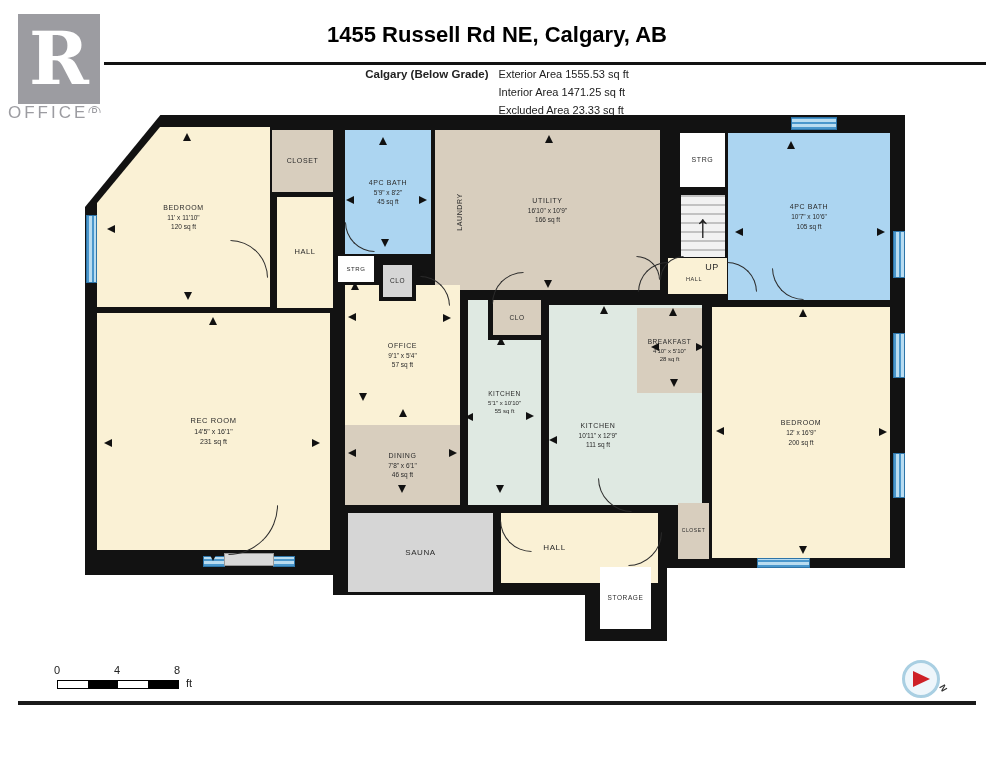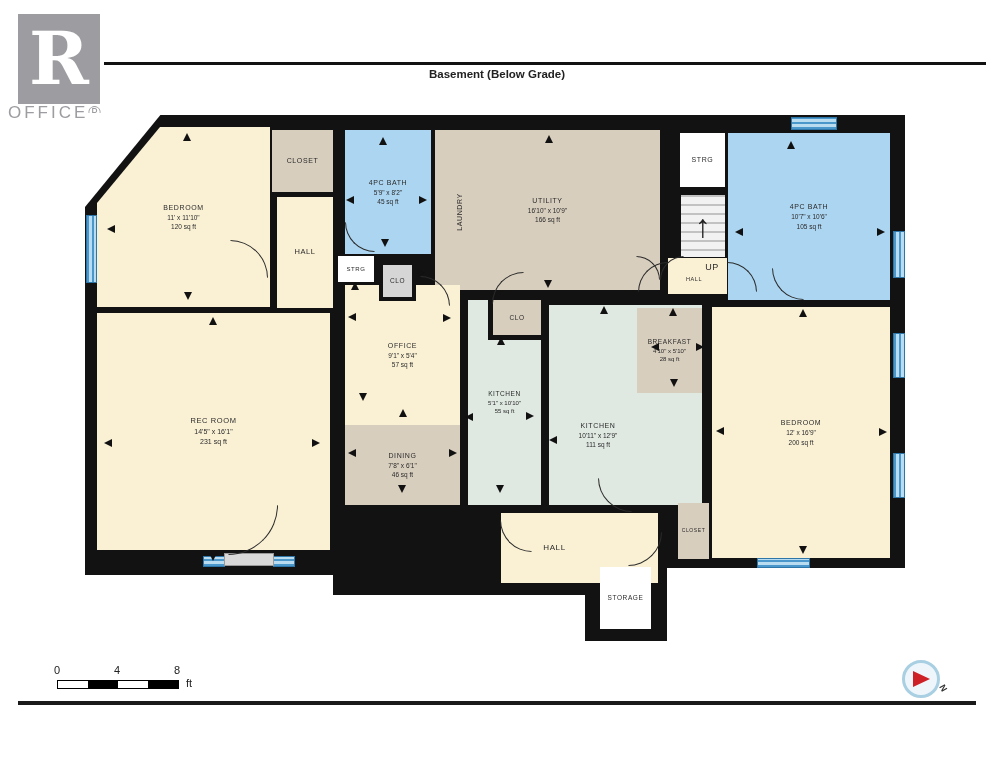--- a/index.html
+++ b/index.html
@@ -50,24 +50,30 @@
 </style>
 </head>
 <body>
 
 <div class="canvas">
   <div class="logo-box">
     <span>R</span>
   </div>
   <div class="logo-text">OFFICE®</div>
 
+  <div class="title">1455 Russell Rd NE, Calgary, AB</div>
   <div class="title-rule"></div>
 
   <div class="subtitle">
-    <div class="floor-label">Basement (Below Grade)</div>
+    <div class="floor-label">Calgary (Below Grade)</div>
+    <div class="areas">
+      <div>Exterior Area 1555.53 sq ft</div>
+      <div>Interior Area 1471.25 sq ft</div>
+      <div>Excluded Area 23.33 sq ft</div>
+    </div>
   </div>
 
   <div id="plan">
       <div class="abs" style="left: 85px; top: 115px; width: 820px; height: 453px; background: rgb(18, 18, 18);"></div>
       <div class="abs" style="left: 85px; top: 550px; width: 258px; height: 25px; background: rgb(18, 18, 18);"></div>
       <div class="abs" style="left: 333px; top: 505px; width: 333px; height: 90px; background: rgb(18, 18, 18);"></div>
       <div class="abs" style="left: 585px; top: 555px; width: 82px; height: 86px; background: rgb(18, 18, 18);"></div>
       <div class="abs" style="left: 845px; top: 205px; width: 45px; height: 11px; background: rgb(18, 18, 18);"></div>
       <div class="abs" style="left: 843px; top: 270px; width: 47px; height: 31px; background: rgb(18, 18, 18);"></div>
       <div class="abs" style="left: 85px; top: 113px; width: 77px; height: 94px; background: rgb(255, 255, 255); clip-path: polygon(0px 0px, 100% 0px, 0px 100%);"></div>
@@ -128,20 +134,23 @@
       </div>
       <div class="abs room" style="left: 637px; top: 308px; width: 65px; height: 85px; background: rgb(216, 206, 190);">
         <div style="font-size: 6.5px; letter-spacing: 0.6px;">BREAKFAST</div>
         <div style="font-size: 6px;">4'10" x 5'10"</div>
         <div style="font-size: 6px;">28 sq ft</div>
       </div>
       <div class="abs room" style="left: 712px; top: 307px; width: 178px; height: 251px; background: rgb(250, 241, 213);">
         <div style="font-size: 7px; letter-spacing: 0.6px;">BEDROOM</div>
         <div style="font-size: 6.5px;">12' x 16'9"</div>
         <div style="font-size: 6.5px;">200 sq ft</div>
+      </div>
+      <div class="abs room" style="left: 348px; top: 513px; width: 145px; height: 79px; background: rgb(214, 214, 214);">
+        <div style="font-size: 8px; letter-spacing: 0.6px;">SAUNA</div>
       </div>
       <div class="abs room" style="left: 501px; top: 513px; width: 157px; height: 70px; background: rgb(250, 241, 213); padding: 0px 50px 0px 0px;">
         <div style="font-size: 8px; letter-spacing: 0.6px;">HALL</div>
       </div>
       <div class="abs room" style="left: 600px; top: 567px; width: 51px; height: 62px; background: rgb(255, 255, 255);">
         <div style="font-size: 6.5px; letter-spacing: 0.6px;">STORAGE</div>
       </div>
       <div class="abs room" style="left: 678px; top: 503px; width: 31px; height: 56px; background: rgb(216, 206, 190);">
         <div style="font-size: 5px; letter-spacing: 0.6px;">CLOSET</div>
       </div>

